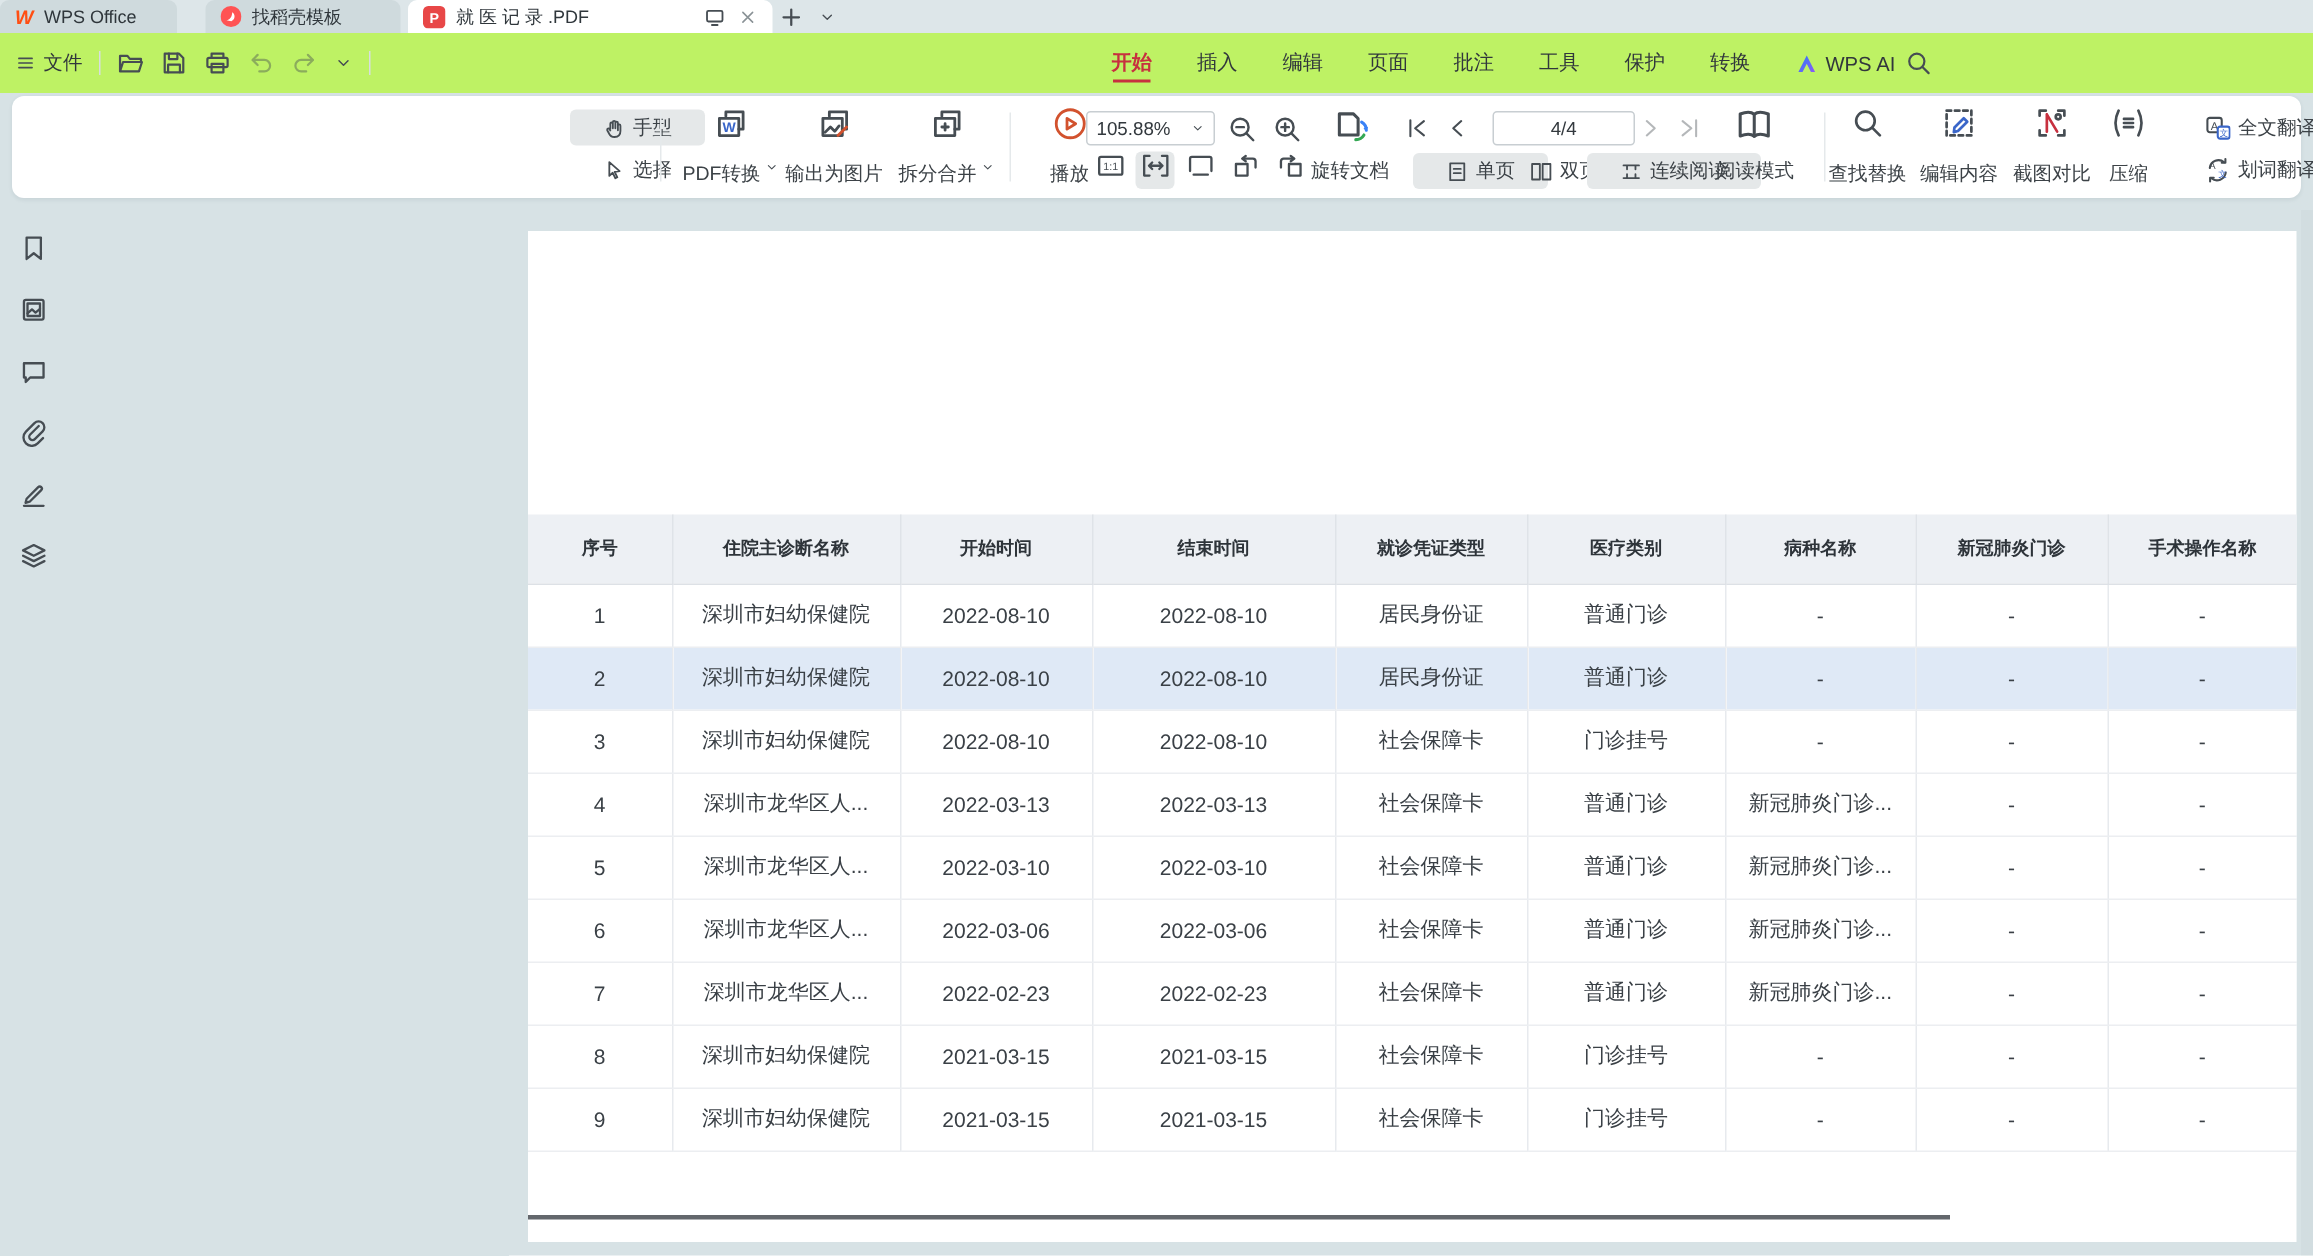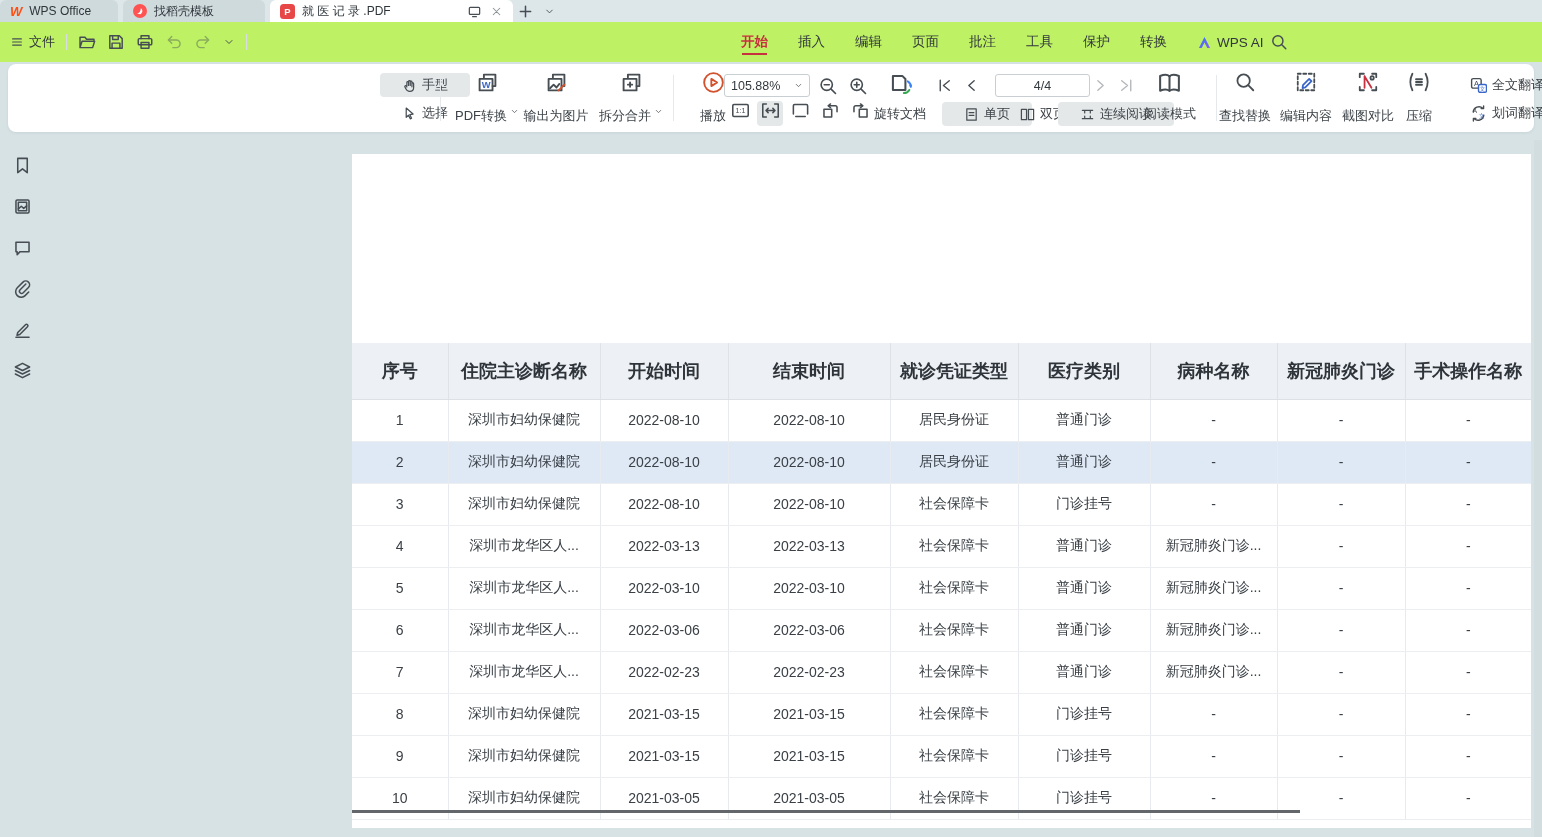--- a/index.html
+++ b/index.html
@@ -5,21 +5,21 @@
 * {box-sizing:border-box;margin:0;padding:0}
 html,body {width:1542px;height:837px}
 body {position:relative;font-family:"Liberation Sans","DejaVu Sans",sans-serif;background:#d7e2e5;overflow:hidden}
 
 
 .tabbar {position:absolute;top:0;left:0;width:100%;height:22px;background:#dde6e9;display:flex;align-items:stretch}
 .tab {display:flex;align-items:center;gap:7px;padding:0 10px;font-size:12px;color:#2f363b;border-radius:6px 6px 0 0;cursor:pointer;white-space:nowrap}
 .tab.inactive {background:#cfdadd}
 .tab.active {background:#ffffff}
 .t1 {width:118px}
-.t2 {width:142px;margin-left:5px}
+.t2 {width:130px;margin-left:19px}
 .t3 {width:243px;margin-left:5px}
 .wlogo {color:#ff4e12;font-weight:bold;font-size:13px;font-style:italic}
 .tab-right {margin-left:auto;display:flex;align-items:center;gap:8px}
 .newtab,.tabchev {display:flex;align-items:center;justify-content:center;width:24px;height:22px;cursor:pointer}
 
 
 .menubar {position:absolute;top:22px;left:0;width:100%;height:40px;background:#bef264}
 .quick {position:absolute;left:10px;top:0;height:40px;display:flex;align-items:center;gap:11px}
 .filebtn {display:flex;align-items:center;gap:5px;font-size:13px;color:#31373c;cursor:pointer}
 .qdiv {width:1px;height:16px;background:#d7dde0}
@@ -44,21 +44,21 @@
 .navic.dis {opacity:.4;cursor:default}
 .tic {position:absolute;cursor:pointer}
 .ticbox {position:absolute;display:flex;align-items:flex-start;justify-content:center;width:26px;height:25px;border-radius:4px;cursor:pointer}
 .ticbox.on {background:#e5e8e9}
 
 
 .sidebar {position:absolute;left:0;top:156px;width:44px;display:flex;flex-direction:column;align-items:center;gap:22px}
 .sbic {width:19px;height:19px;cursor:pointer}
 .page {position:absolute;left:352px;top:154px;width:1179px;height:674px;background:#fff}
 table.rec {border-collapse:collapse;table-layout:fixed;width:1179px;position:absolute;left:0;top:189px}
-.rec th {height:56px;background:#edf0f4;font-size:18px;font-weight:bold;color:#2e343a;border-right:1px solid #dfe3e8;border-bottom:1px solid #dde1e6;text-align:center}
+.rec th {height:46px;background:#edf0f4;font-size:12px;font-weight:bold;color:#2e343a;border-right:1px solid #dfe3e8;border-bottom:1px solid #dde1e6;text-align:center}
 .rec th:last-child {border-right:none}
 .rec td {height:42px;text-align:center;font-size:14px;color:#3a4046;border-right:1px solid #e7eaee;border-bottom:1px solid #eceef1;background:#fff;overflow:hidden;white-space:nowrap}
 .rec td:last-child {border-right:none}
 .rec tr.hl td {background:#dfe9f6}
 .botline {position:absolute;left:0;top:656px;width:948px;height:3px;background:#63676c}
 .vscroll {position:absolute;right:0;top:140px;height:697px;width:8px;background:#d2dde0}
 
 svg.ic {fill:none;stroke:#464d53;stroke-width:1.3;stroke-linecap:round;stroke-linejoin:round}
 svg.ic text {stroke:none}
 </style>
@@ -543,29 +543,18 @@
           <td>9</td>
           <td>深圳市妇幼保健院</td>
           <td>2021-03-15</td>
           <td>2021-03-15</td>
           <td>社会保障卡</td>
           <td>门诊挂号</td>
           <td>-</td>
           <td>-</td>
           <td>-</td>
         </tr>
-        <tr>
-          <td>10</td>
-          <td>深圳市妇幼保健院</td>
-          <td>2021-03-05</td>
-          <td>2021-03-05</td>
-          <td>社会保障卡</td>
-          <td>门诊挂号</td>
-          <td>-</td>
-          <td>-</td>
-          <td>-</td>
-        </tr>
       </tbody>
   </table>
   <div class="botline"></div>
 </div>
 
 <div class="vscroll"></div>
 
 </body></html>

